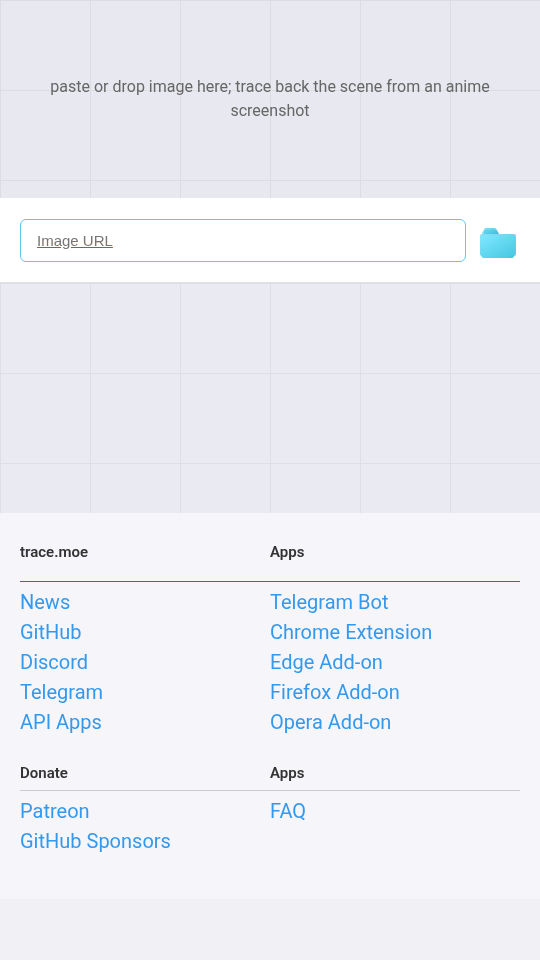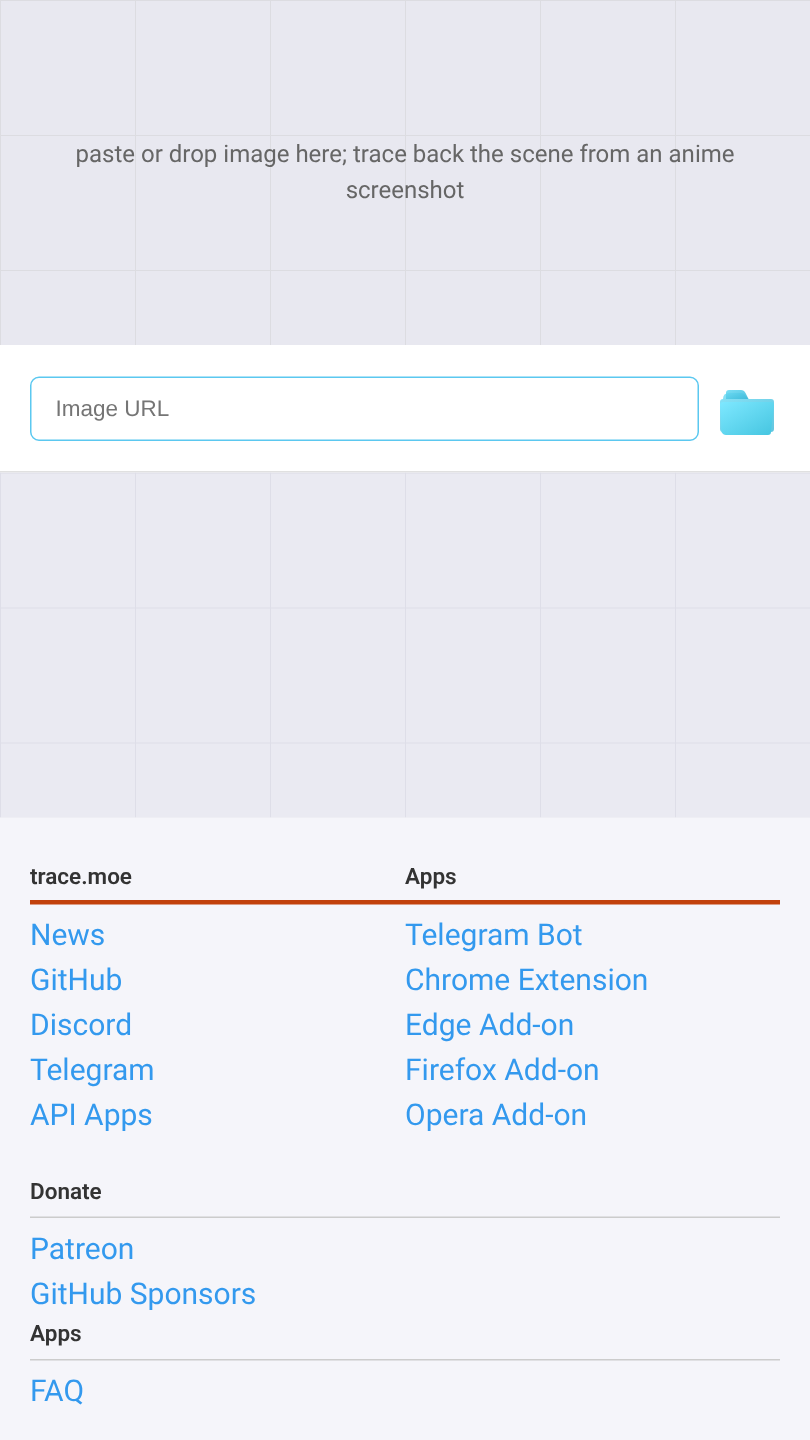--- a/index.html
+++ b/index.html
@@ -13,21 +13,21 @@
       width: 540px;
       min-height: 960px;
       font-family: -apple-system, BlinkMacSystemFont, 'Segoe UI', Roboto, sans-serif;
       background: #f0f0f5;
       overflow-x: hidden;
     }
 
     
     .drop-area {
       width: 100%;
-      height: 230px;
+      height: 198px;
       background: #e8e8f0;
       position: relative;
       display: flex;
       align-items: center;
       justify-content: flex-start;
       overflow: hidden;
     }
 
     .drop-area-grid {
       position: absolute;
@@ -58,23 +58,24 @@
       gap: 10px;
       border-bottom: 1px solid #e0e0e0;
     }
 
     .url-input {
       flex: 1;
       border: 1.5px solid #5bc8f0;
       border-radius: 6px;
       padding: 12px 16px;
       font-size: 15px;
-      color: #8b5cf6;
+      color: #a16207;
       outline: none;
       background: white;
+      text-decoration: underline;
     }
 
     .folder-icon-wrapper {
       width: 44px;
       height: 44px;
       display: flex;
       align-items: center;
       justify-content: center;
       flex-shrink: 0;
     }
@@ -101,41 +102,40 @@
 
     .footer-col {
       flex: 1;
     }
 
     .footer-col-title {
       font-size: 15px;
       font-weight: 600;
       color: #333;
       margin-bottom: 8px;
-      padding-bottom: 7px;
-      border-bottom: 3px solid #c2410c;
+      padding-bottom: 20px;
+      border-bottom: 1px solid #c2410c;
     }
 
     .footer-link {
       display: block;
       color: #3399ee;
       font-size: 20px;
       text-decoration: none;
       margin-bottom: 6px;
       cursor: pointer;
     }
 
     .footer-section {
       margin-bottom: 24px;
     }
 
     .footer-bottom-row {
       display: flex;
       gap: 0;
-      flex-direction: column;
     }
 
     .footer-bottom-col {
       flex: 1;
     }
 
     .footer-bottom-col-title {
       font-size: 15px;
       font-weight: 600;
       color: #333;

